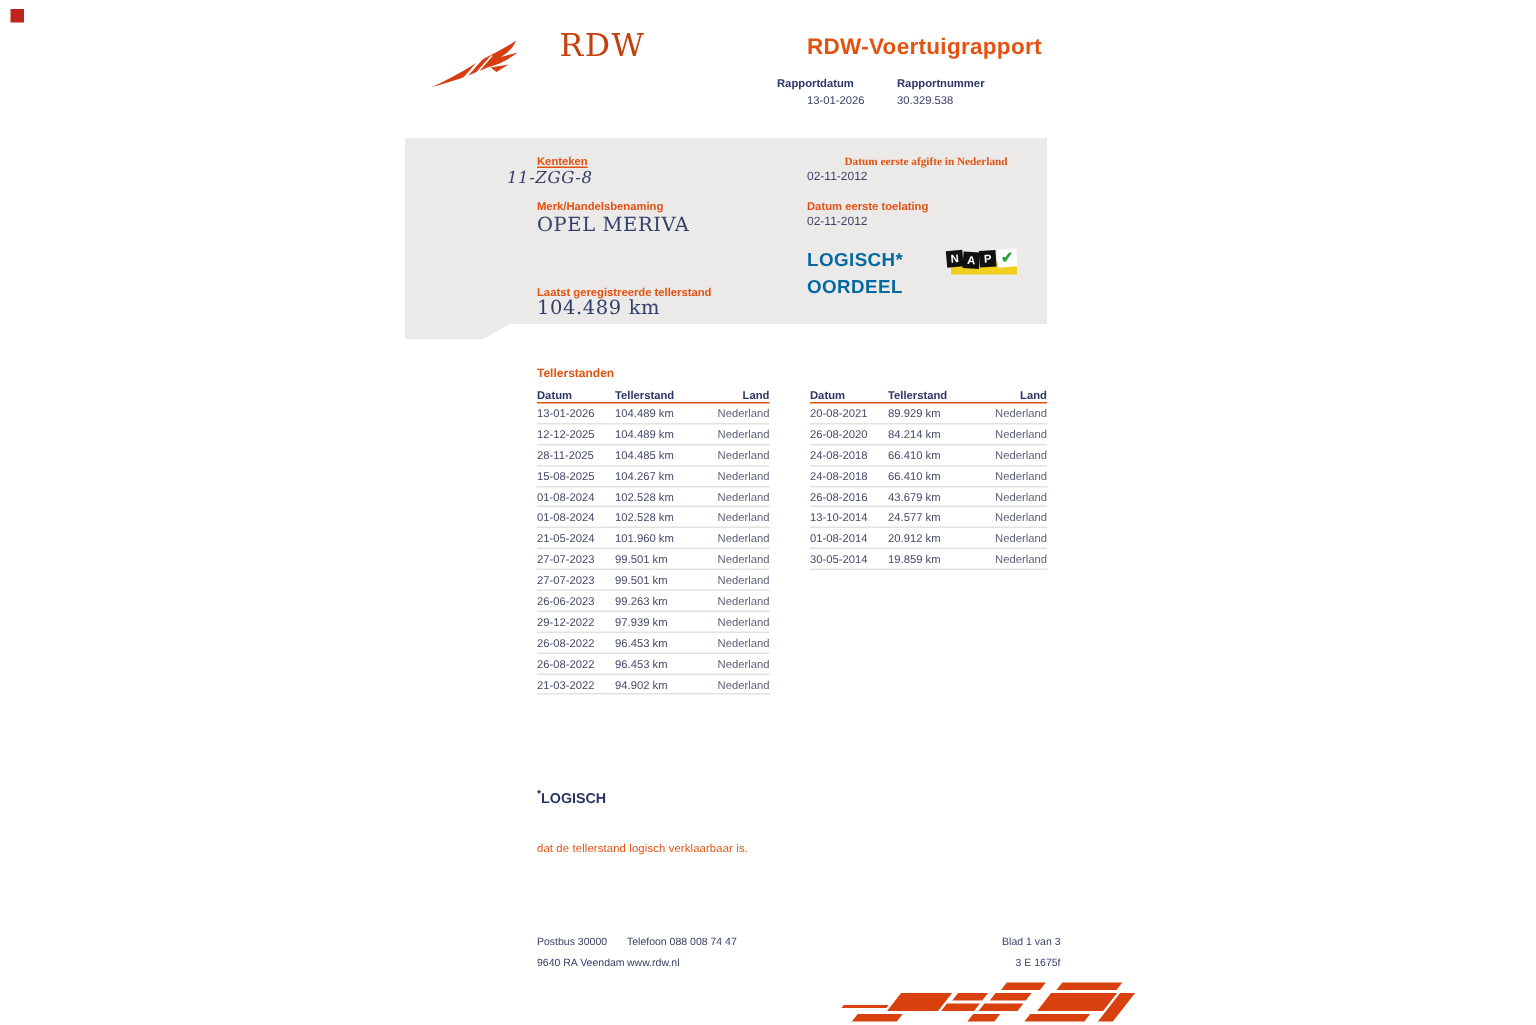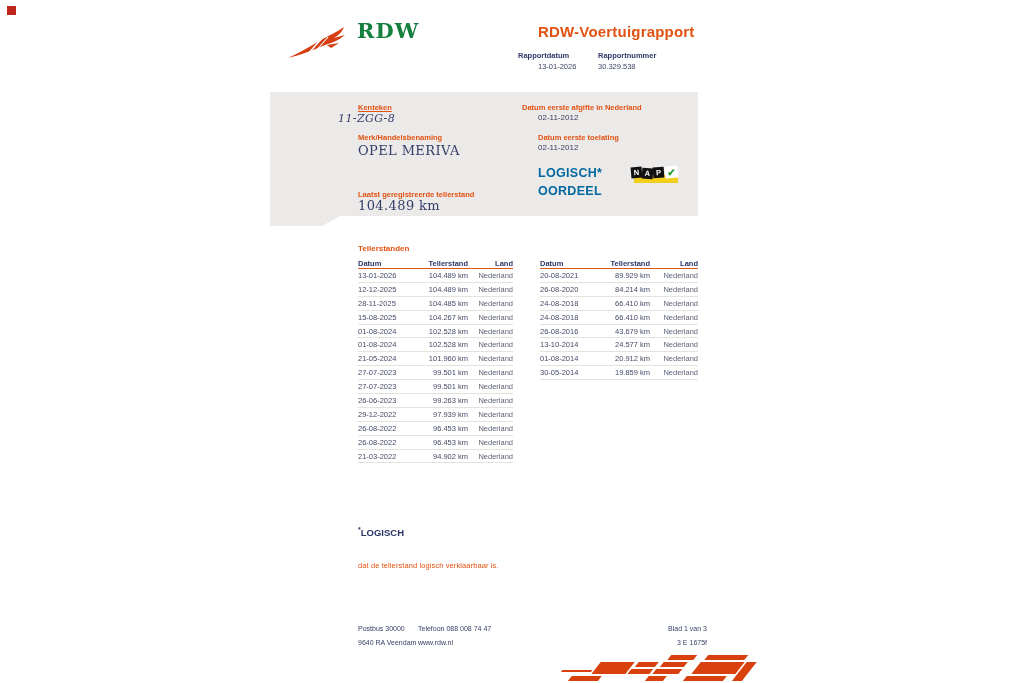--- a/index.html
+++ b/index.html
@@ -3,22 +3,22 @@
 <meta charset="utf-8">
 <style>
   html,body{margin:0;padding:0;background:#fff;}
   #page{position:relative;width:1024px;height:683px;background:#ffffff;overflow:hidden;
         font-family:"Liberation Sans", sans-serif;color:#2c3666;}
   .abs{position:absolute;}
 
   
   #red-marker{left:7px;top:6px;width:9px;height:9px;background:#c0251b;}
   #logo-mark{left:287px;top:24px;width:60px;height:38px;}
-  #logo-word{left:357px;top:18px;font-family:"DejaVu Serif", serif;font-weight:bold;
-             font-size:21px;color:#15803d;letter-spacing:1px;}
+  #logo-word{left:373px;top:18px;font-family:"DejaVu Serif", serif;font-weight:normal;
+             font-size:21px;color:#c2410c;letter-spacing:1px;}
   #report-title{left:538px;top:23px;font-size:15px;font-weight:bold;color:#e25211;letter-spacing:.2px;}
   .hlabel{font-size:7.5px;font-weight:bold;color:#2c3666;}
   .hvalue{font-size:7.5px;color:#3c4366;}
   #rdate-label{left:518px;top:51px;} #rdate-value{left:538px;top:62px;}
   #rnum-label{left:598px;top:51px;}  #rnum-value{left:598px;top:62px;}
 
   
   #info-box{left:270px;top:92px;width:428px;height:124px;background:#ece9e9;}
   #info-tab{left:270px;top:216px;width:70px;height:10px;background:#ece9e9;
             clip-path:polygon(0 0,100% 0,calc(100% - 18px) 100%,0 100%);}
@@ -44,21 +44,21 @@
   #tables-title{left:358px;top:244px;font-size:8px;font-weight:bold;color:#e25211;}
   .otable{position:absolute;}
   #table-left{left:358px;top:257px;width:155px;}
   #table-right{left:540px;top:257px;width:158px;}
   .thead{display:grid;grid-template-columns:52px 58px 1fr;height:11px;
          border-bottom:1.5px solid #e25211;align-items:end;}
   .thead div{font-size:7.5px;font-weight:bold;color:#2c3666;}
   .trow{display:grid;grid-template-columns:52px 58px 1fr;height:12.9px;
         border-bottom:1px solid #e4e1e1;align-items:center;}
   .tcell{font-size:7.5px;color:#454a69;}
-  .c1{text-align:right;} .c2{text-align:right;color:#5a5f75;}
+  .c1{text-align:left;} .c2{text-align:right;color:#5a5f75;}
 
   
   #fn-title{left:358px;top:526px;font-size:9.5px;font-weight:bold;color:#2a3463;}
   #fn-title sup{font-size:7px;}
   .fn-line{position:absolute;left:358px;font-size:7.5px;color:#e25211;letter-spacing:.1px;}
 
   
   .ft{position:absolute;font-size:7px;color:#3a4166;}
 
   
@@ -88,21 +88,21 @@
   <div class="abs" id="info-box"></div>
   <div class="abs" id="info-tab"></div>
 
   <div class="flabel" style="left:358px;top:103px;text-decoration:underline;">Kenteken</div>
   <div class="fserif" style="left:338px;top:112px;font-size:11px;font-style:italic;">11-ZGG-8</div>
   <div class="flabel" style="left:358px;top:133px;">Merk/Handelsbenaming</div>
   <div class="fserif" style="left:358px;top:143px;font-size:13px;">OPEL MERIVA</div>
   <div class="flabel" style="left:358px;top:190px;">Laatst geregistreerde tellerstand</div>
   <div class="fserif" style="left:358px;top:198px;font-size:13px;">104.489 km</div>
 
-  <div class="flabel" style="left:522px;top:103px;">Datum eerste afgifte in Nederland</div>
+  <div class="flabel" style="left:563px;top:103px;font-family:Liberation Serif, serif;">Datum eerste afgifte in Nederland</div>
   <div class="fsmall" style="left:538px;top:113px;">02-11-2012</div>
   <div class="flabel" style="left:538px;top:133px;">Datum eerste toelating</div>
   <div class="fsmall" style="left:538px;top:143px;">02-11-2012</div>
 
   <div class="abs" id="oordeel">
     <div>LOGISCH*</div>
     <div>OORDEEL</div>
   </div>
 
   <div class="abs" id="nap">

